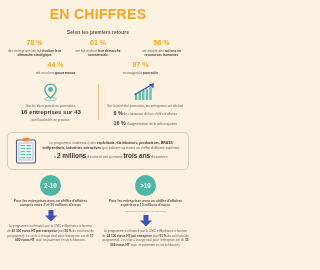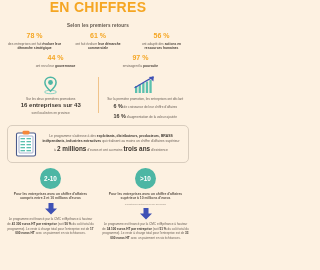--- a/index.html
+++ b/index.html
@@ -22,20 +22,21 @@
     box-sizing: border-box;
   }
 
   
   .title {
     text-align: center;
     color: #f5a623;
     font-weight: bold;
     font-size: 14px;
     letter-spacing: 0.3px;
+    padding-top: 7px;
     line-height: 1;
   }
 
   
   .subtitle {
     text-align: center;
     color: #5c5248;
     font-weight: bold;
     font-size: 4.6px;
     margin-top: 9px;

